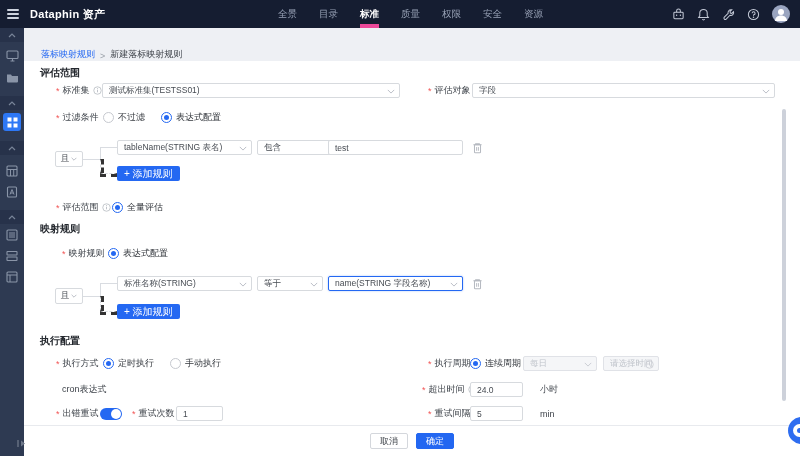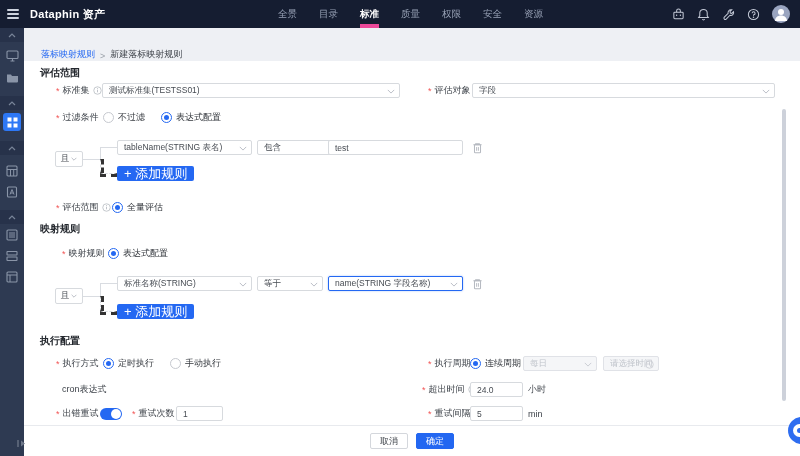--- a/index.html
+++ b/index.html
@@ -66,31 +66,31 @@
 
   .conj { position:absolute; width:28px; height:16px; border:1px solid #d7dade;
           border-radius:2px; background:#fff; display:flex; align-items:center;
           justify-content:center; gap:2px; font-size:8.5px; color:#464b52; }
   .line { position:absolute; }
   .lh { border-top:1px solid #d9dce1; height:0; }
   .lv { border-left:1px solid #d9dce1; width:0; }
   .dash { border-style:dashed; }
 
   .addbtn { position:absolute; height:15px; padding:0 7px; background:#2468f2; color:#fff;
-            font-size:13px; border:none; border-radius:2px; display:flex;
+            font-size:10px; border:none; border-radius:2px; display:flex;
             align-items:center; cursor:pointer; white-space:nowrap; }
   .trash { position:absolute; width:11px; height:12px; }
 
   .toggle { position:absolute; width:22px; height:12px; border-radius:6px;
             background:#2468f2; cursor:pointer; }
   .toggle::after { content:""; position:absolute; right:1px; top:1px; width:10px;
                    height:10px; border-radius:50%; background:#fff; }
 
   .unit { position:absolute; font-size:9px; color:#3f444b; height:15px;
-          display:flex; align-items:center; }
+          display:flex; align-items:center;margin-left:12px; }
 
   .scrollbar { position:absolute; left:758px; top:48px; width:4px; height:292px;
                background:#cdd1da; border-radius:2px; }
 
   
   .footer { position:absolute; left:24px; top:425px; width:776px; height:31px;
             background:#fff; border-top:1px solid #e8eaee; display:flex;
             align-items:center; justify-content:center; gap:8px; z-index:8; }
   .btn { height:16px; padding:0 9px; border-radius:2px; font-size:9px; display:flex;
          align-items:center; cursor:pointer; }

